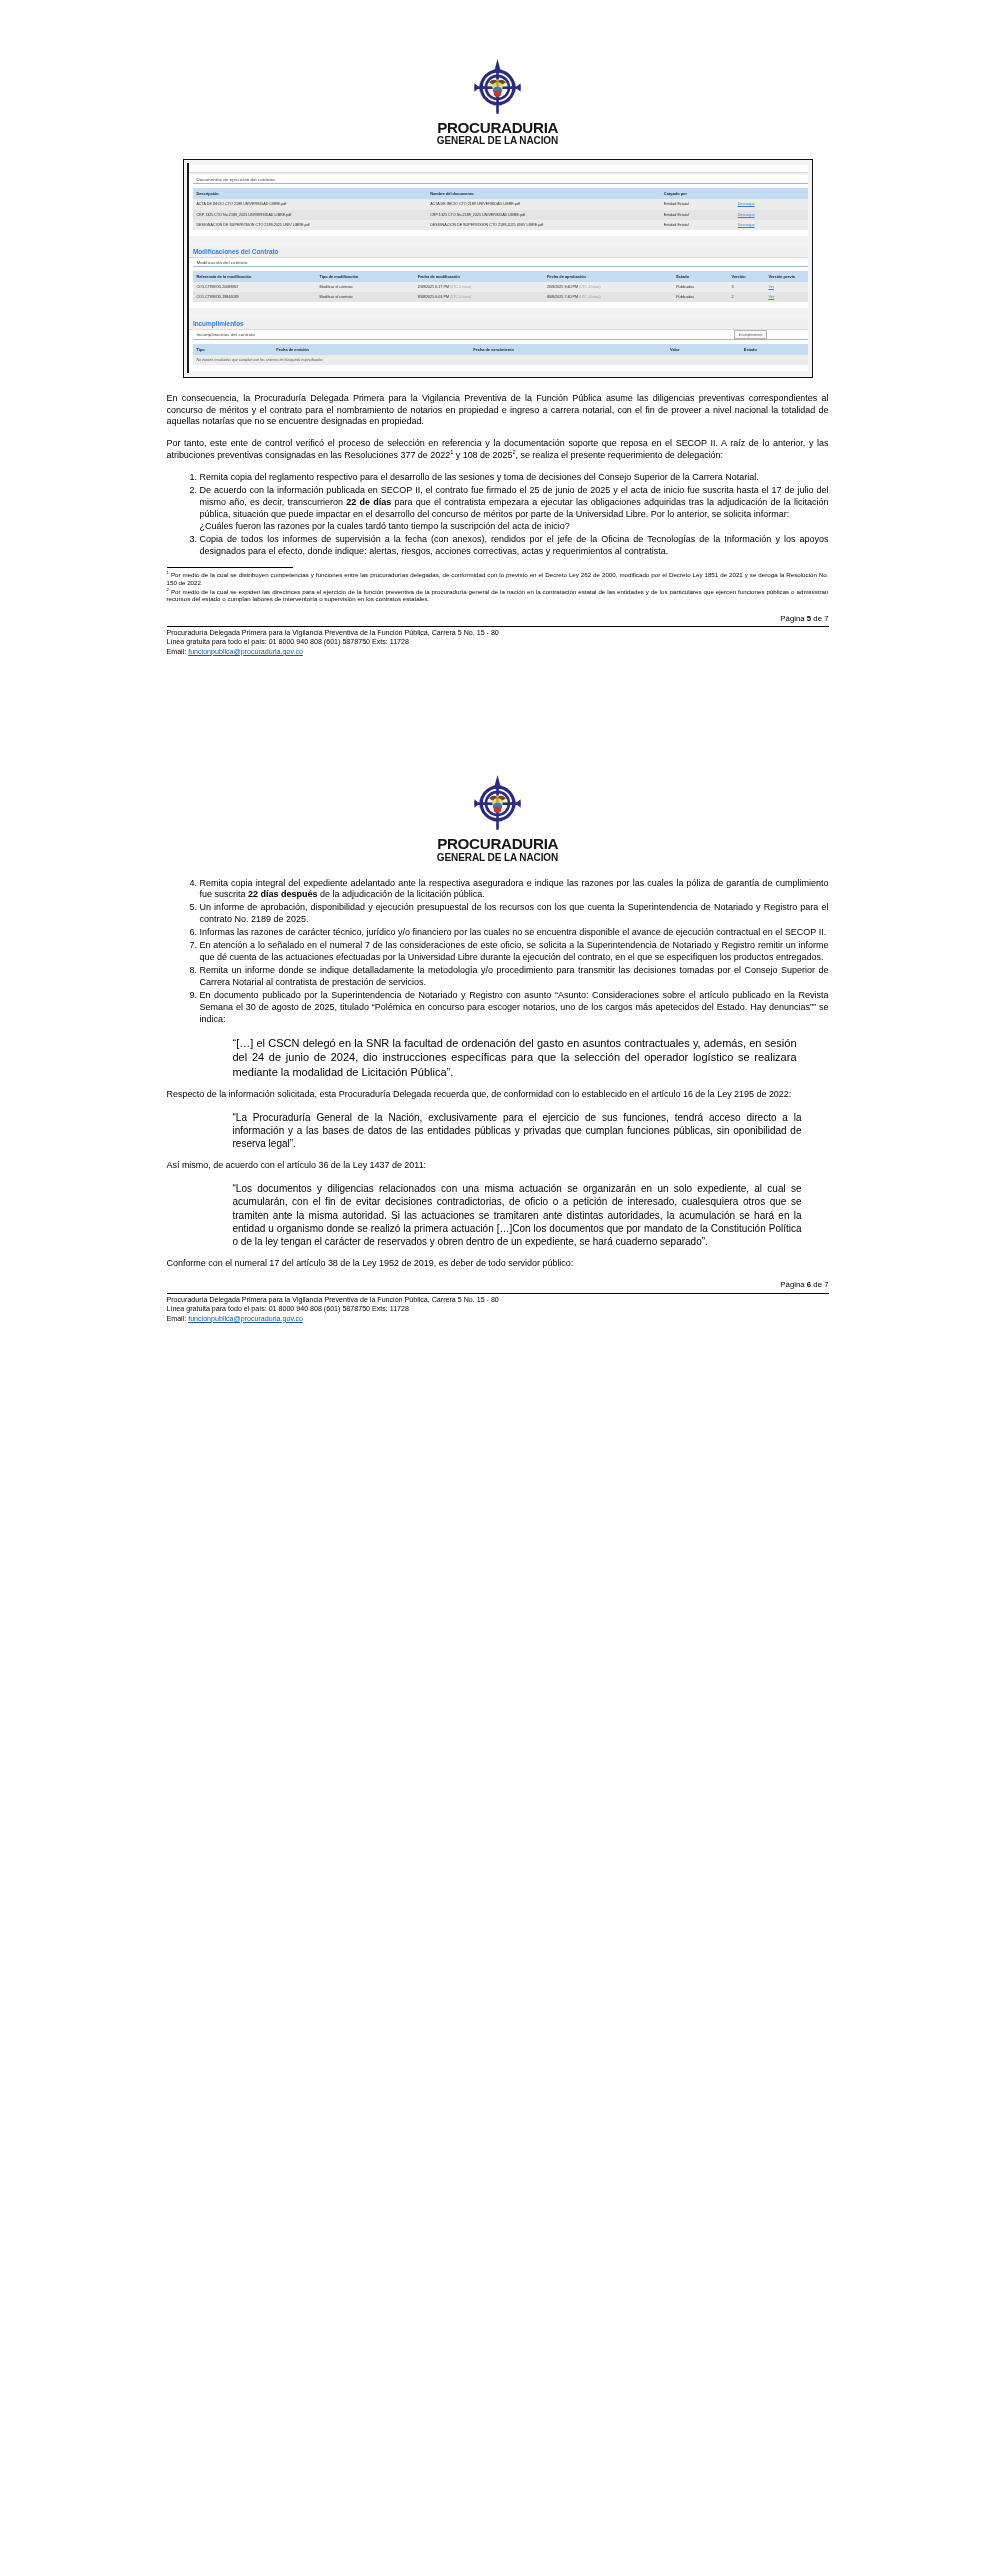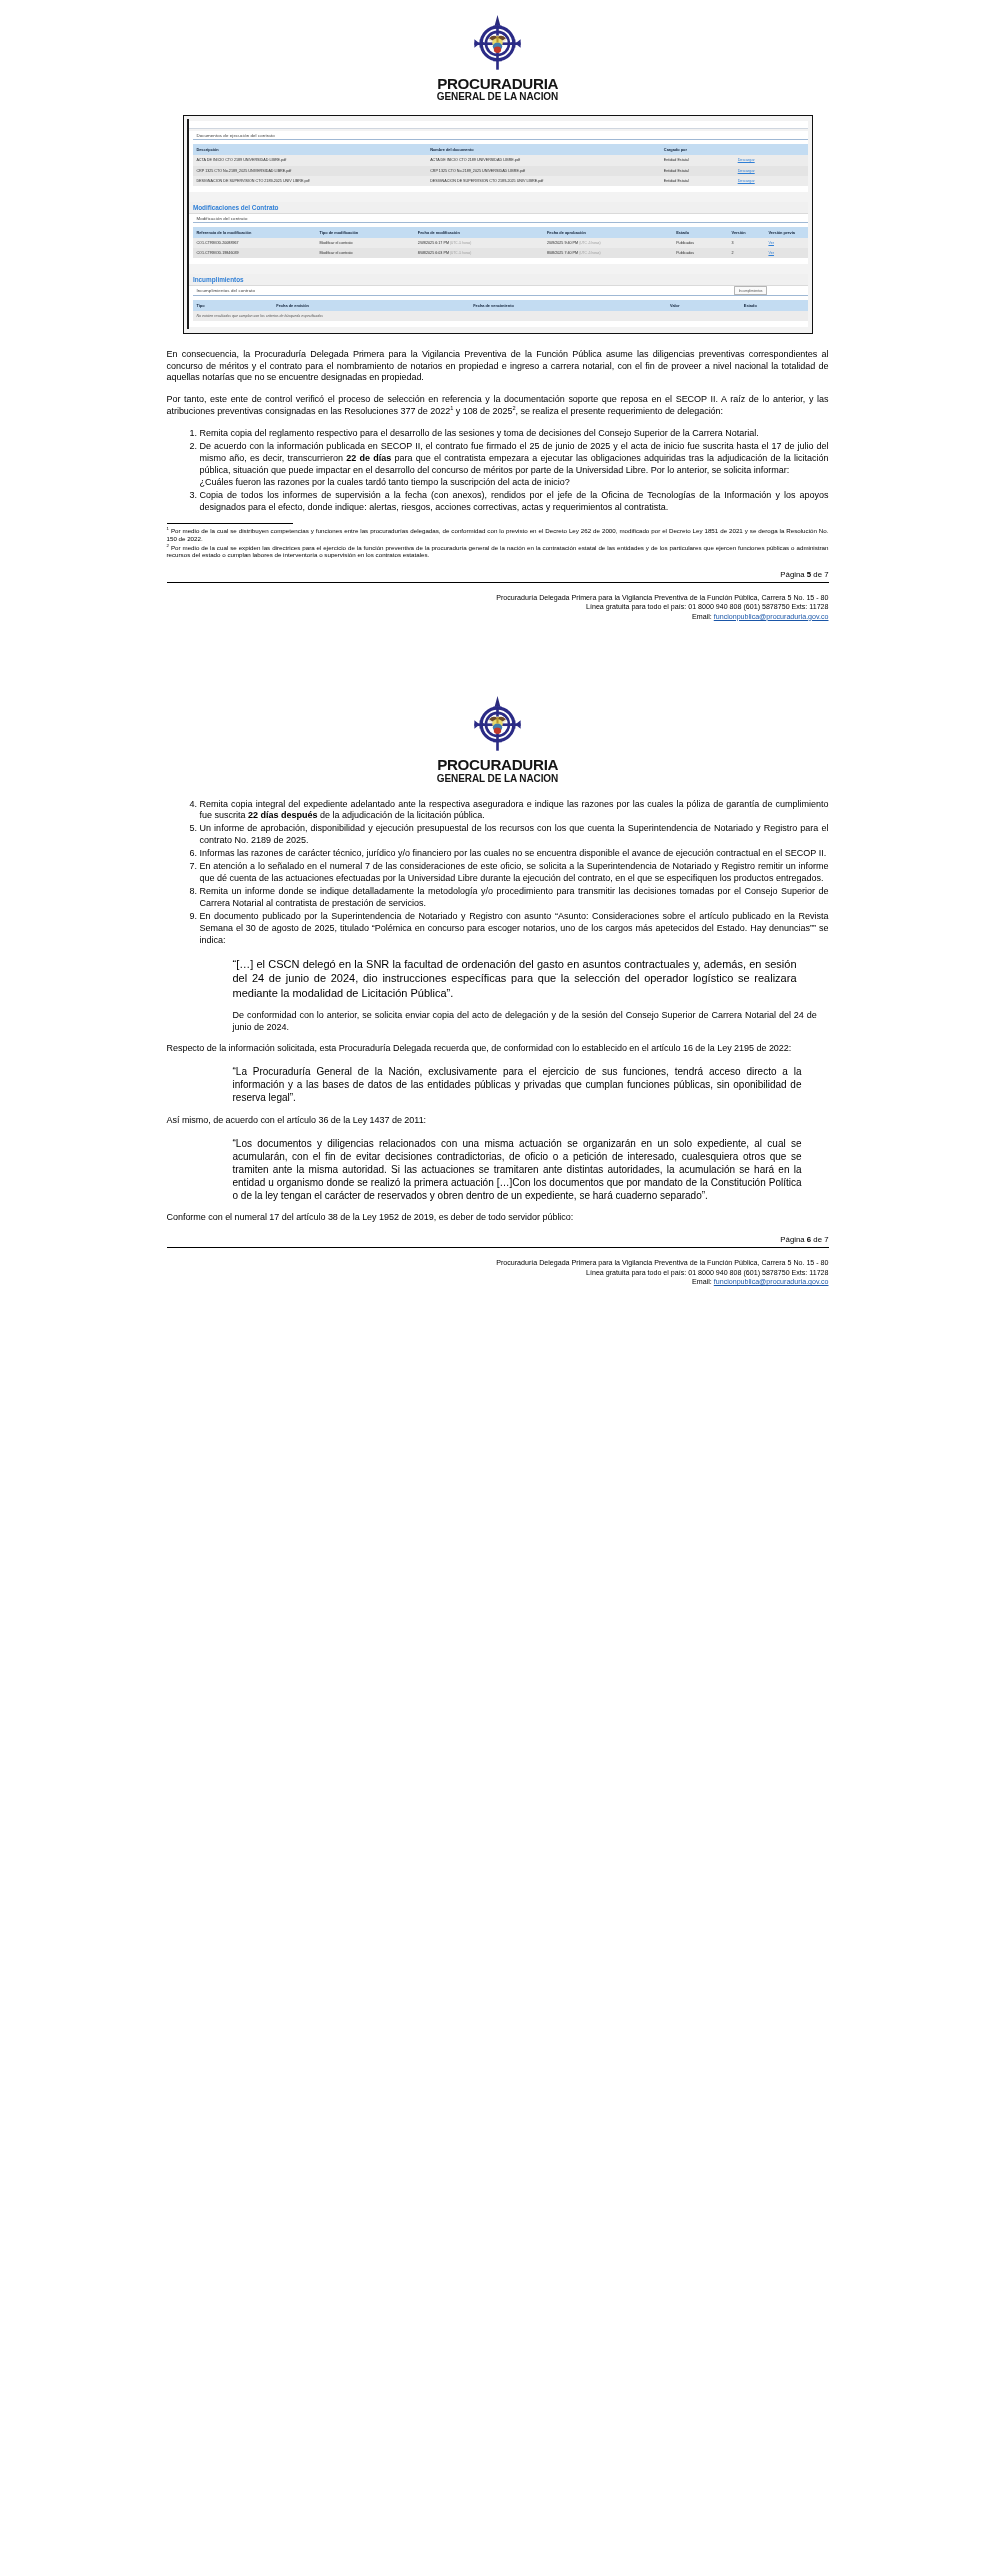--- a/index.html
+++ b/index.html
@@ -24,20 +24,21 @@
     position:relative;
   }
 
   
   .logo-wrap{
     display:flex;
     flex-direction:column;
     align-items:center;
     justify-content:flex-start;
     padding-top:13px;
+    margin-top:44px;
   }
   .logo-mark{
     width:63px;
     height:63px;
     position:relative;
   }
   .logo-text{
     text-align:center;
     line-height:1;
     margin-top:1.2px;
@@ -217,22 +218,22 @@
   
   .pagenum{
     text-align:right;
     font-size:7.8px;
     margin-top:10.5px;
     margin-bottom:3.5px;
   }
   .pagenum b{font-weight:700;}
   .footer{
     border-top:0.9px solid #000;
-    padding-top:11px;
-    text-align:right;
+    padding-top:2px;
+    text-align:left;
     font-size:7.1px;
     line-height:1.32;
   }
   .footer .mail a{color:#1a56a8;text-decoration:underline;}
   .page-gap{height:59px;background:#fff;}
 </style>
 </head>
 <body>
 
 <div class="page">
@@ -501,21 +502,20 @@
           <span class="num">8.</span>
           <span>Remita un informe donde se indique detalladamente la metodología y/o procedimiento para transmitir las decisiones tomadas por el Consejo Superior de Carrera Notarial al contratista de prestación de servicios.</span>
         </li>
         <li>
           <span class="num">9.</span>
           <span>En documento publicado por la Superintendencia de Notariado y Registro con asunto “Asunto: Consideraciones sobre el artículo publicado en la Revista Semana el 30 de agosto de 2025, titulado “Polémica en concurso para escoger notarios, uno de los cargos más apetecidos del Estado. Hay denuncias”” se indica:</span>
         </li>
       </ol>
 
       <div class="q-block">“[…] el CSCN delegó en la SNR la facultad de ordenación del gasto en asuntos contractuales y, además, en sesión del 24 de junio de 2024, dio instrucciones específicas para que la selección del operador logístico se realizara mediante la modalidad de Licitación Pública”.</div>
-      <div class="q-block" style="font-size:9px;margin-left:66px;padding-right:11.7px;">De conformidad con lo anterior, se solicita enviar copia del acto de delegación y de la sesión del Consejo Superior de Carrera Notarial del 24 de junio de 2024.</div>
 
       <p class="para">Respecto de la información solicitada, esta Procuraduría Delegada recuerda que, de conformidad con lo establecido en el artículo 16 de la Ley 2195 de 2022:</p>
       <div class="q-block2">“La Procuraduría General de la Nación, exclusivamente para el ejercicio de sus funciones, tendrá acceso directo a la información y a las bases de datos de las entidades públicas y privadas que cumplan funciones públicas, sin oponibilidad de reserva legal”.</div>
 
       <p class="para">Así mismo, de acuerdo con el artículo 36 de la Ley 1437 de 2011:</p>
       <div class="q-block2">“Los documentos y diligencias relacionados con una misma actuación se organizarán en un solo expediente, al cual se acumularán, con el fin de evitar decisiones contradictorias, de oficio o a petición de interesado, cualesquiera otros que se tramiten ante la misma autoridad. Si las actuaciones se tramitaren ante distintas autoridades, la acumulación se hará en la entidad u organismo donde se realizó la primera actuación […]Con los documentos que por mandato de la Constitución Política o de la ley tengan el carácter de reservados y obren dentro de un expediente, se hará cuaderno separado”.</div>
 
       <p class="para">Conforme con el numeral 17 del artículo 38 de la Ley 1952 de 2019, es deber de todo servidor público:</p>
 
       <div class="pagenum">

